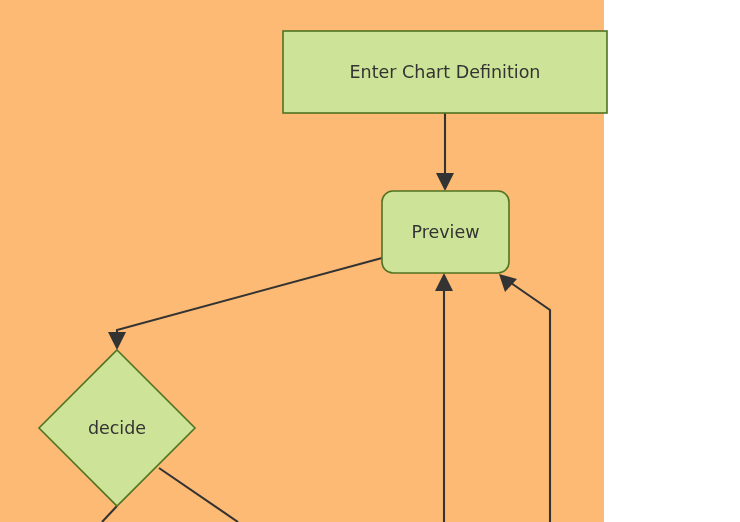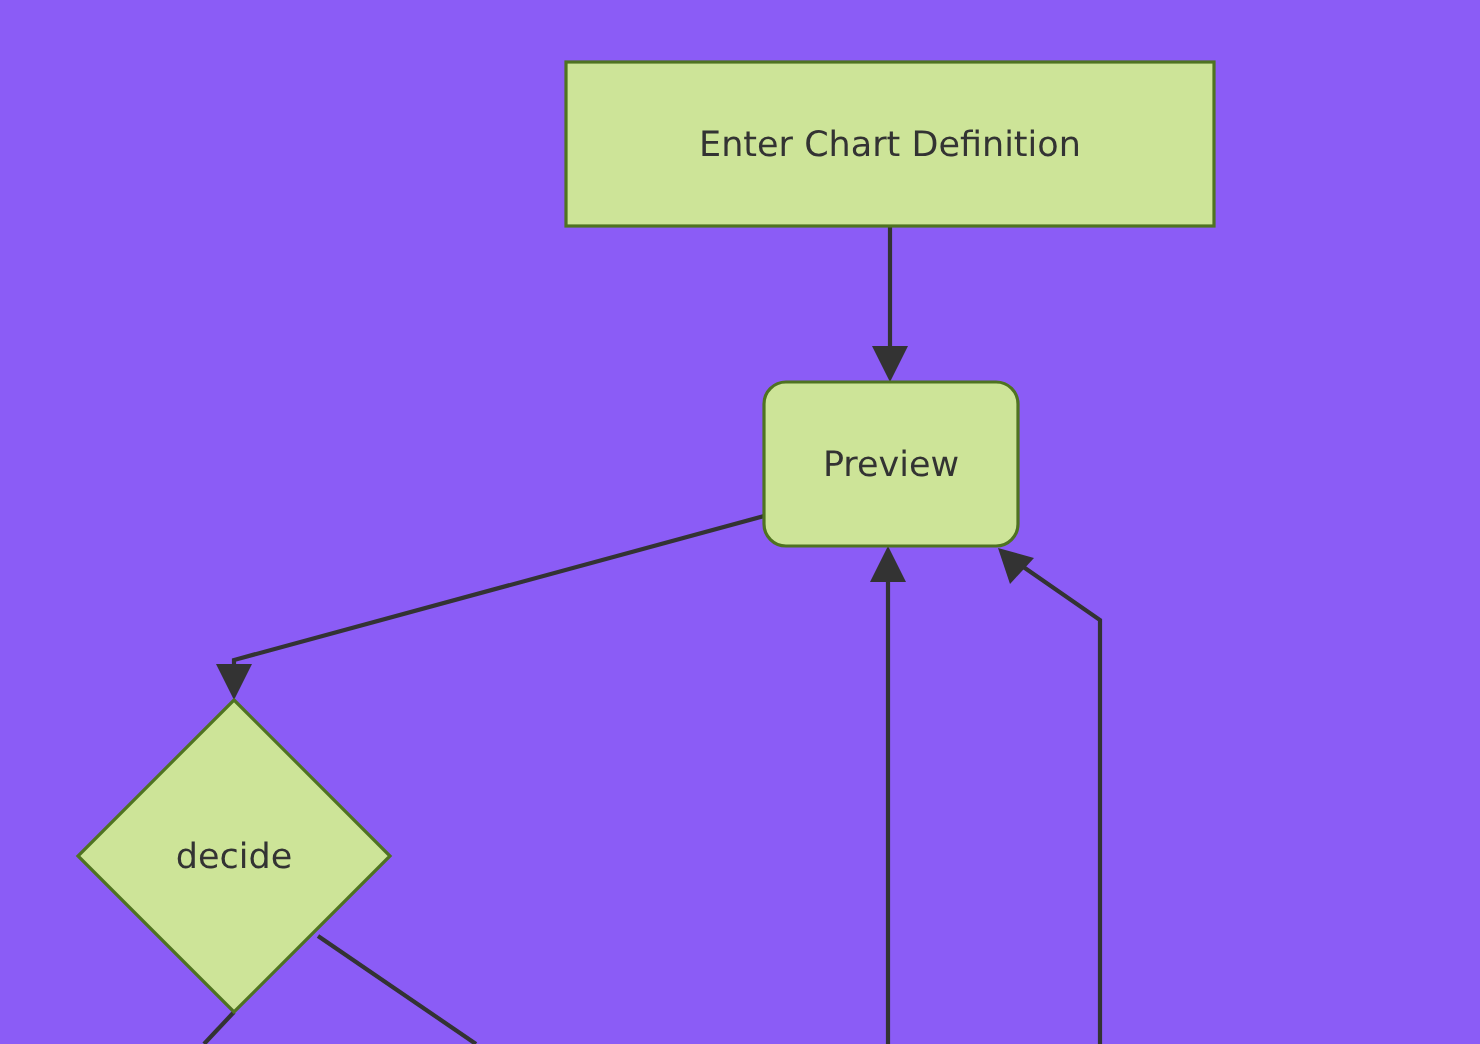--- a/index.html
+++ b/index.html
@@ -9,23 +9,23 @@
     background: #ffffff;
   }
   body {
     width: 740px;
     height: 522px;
     overflow: hidden;
     font-family: "DejaVu Sans", "Liberation Sans", sans-serif;
   }
   #diagram-root {
     position: relative;
-    width: 740px;
+    width: 604px;
     height: 522px;
-    background: #8b5cf6;
+    background: #fdba74;
   }
   #flow-svg {
     position: absolute;
     top: 0;
     left: 0;
     width: 740px;
     height: 522px;
     display: block;
   }
   .node-shape {

